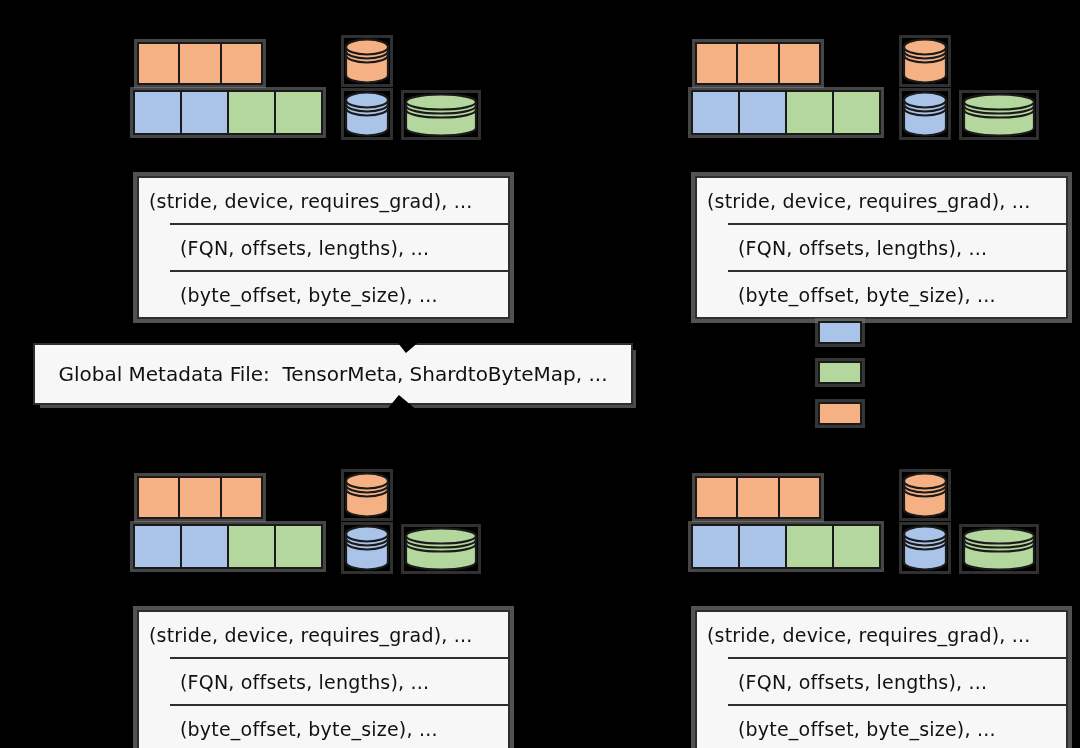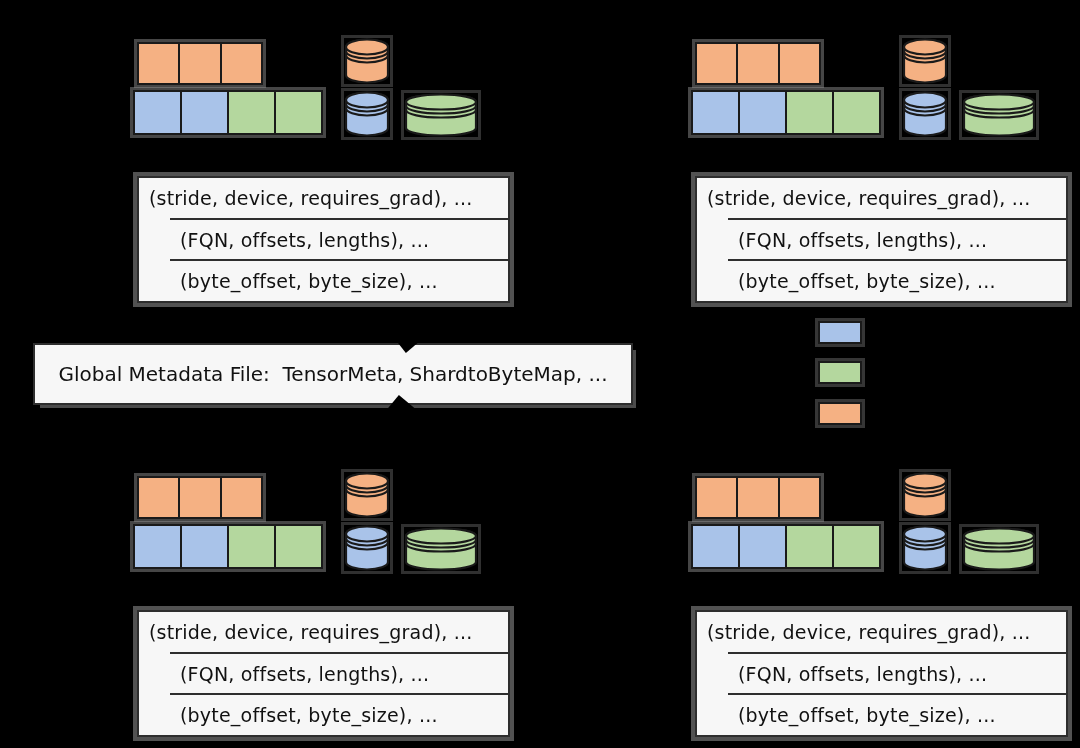--- a/index.html
+++ b/index.html
@@ -33,21 +33,21 @@
   .cyl-orange{left:211px;top:-4px;width:46px;height:46px;}
   .cyl-blue{left:211px;top:49px;width:46px;height:46px;}
   .cyl-green{left:271px;top:51px;width:74px;height:44px;}
   .cyl path,.cyl ellipse{stroke:var(--c-outline,#1a1a1a);stroke-width:2.2;}
   .fill-orange{fill:var(--c-orange,#F5B183);}
   .fill-blue{fill:var(--c-blue,#A9C3E9);}
   .fill-green{fill:var(--c-green,#B4D79E);}
   .nofill{fill:none;}
 
   .meta-table{
-    position:absolute;left:4px;top:134px;width:373px;height:127px;
+    position:absolute;left:4px;top:134px;width:373px;height:143px;
     background:var(--c-panel_bg,#F7F7F7);
     border:2px solid var(--c-panel_border,#2e2e2e);
     box-sizing:border-box;display:flex;flex-direction:column;
     box-shadow:0 0 0 4px rgba(150,150,150,0.55);
   }
   .trow{
     flex:1;display:flex;align-items:center;
     padding-left:10px;
     font-size:19px;letter-spacing:0.2px;color:var(--c-text,#111);
     white-space:pre;overflow:hidden;

